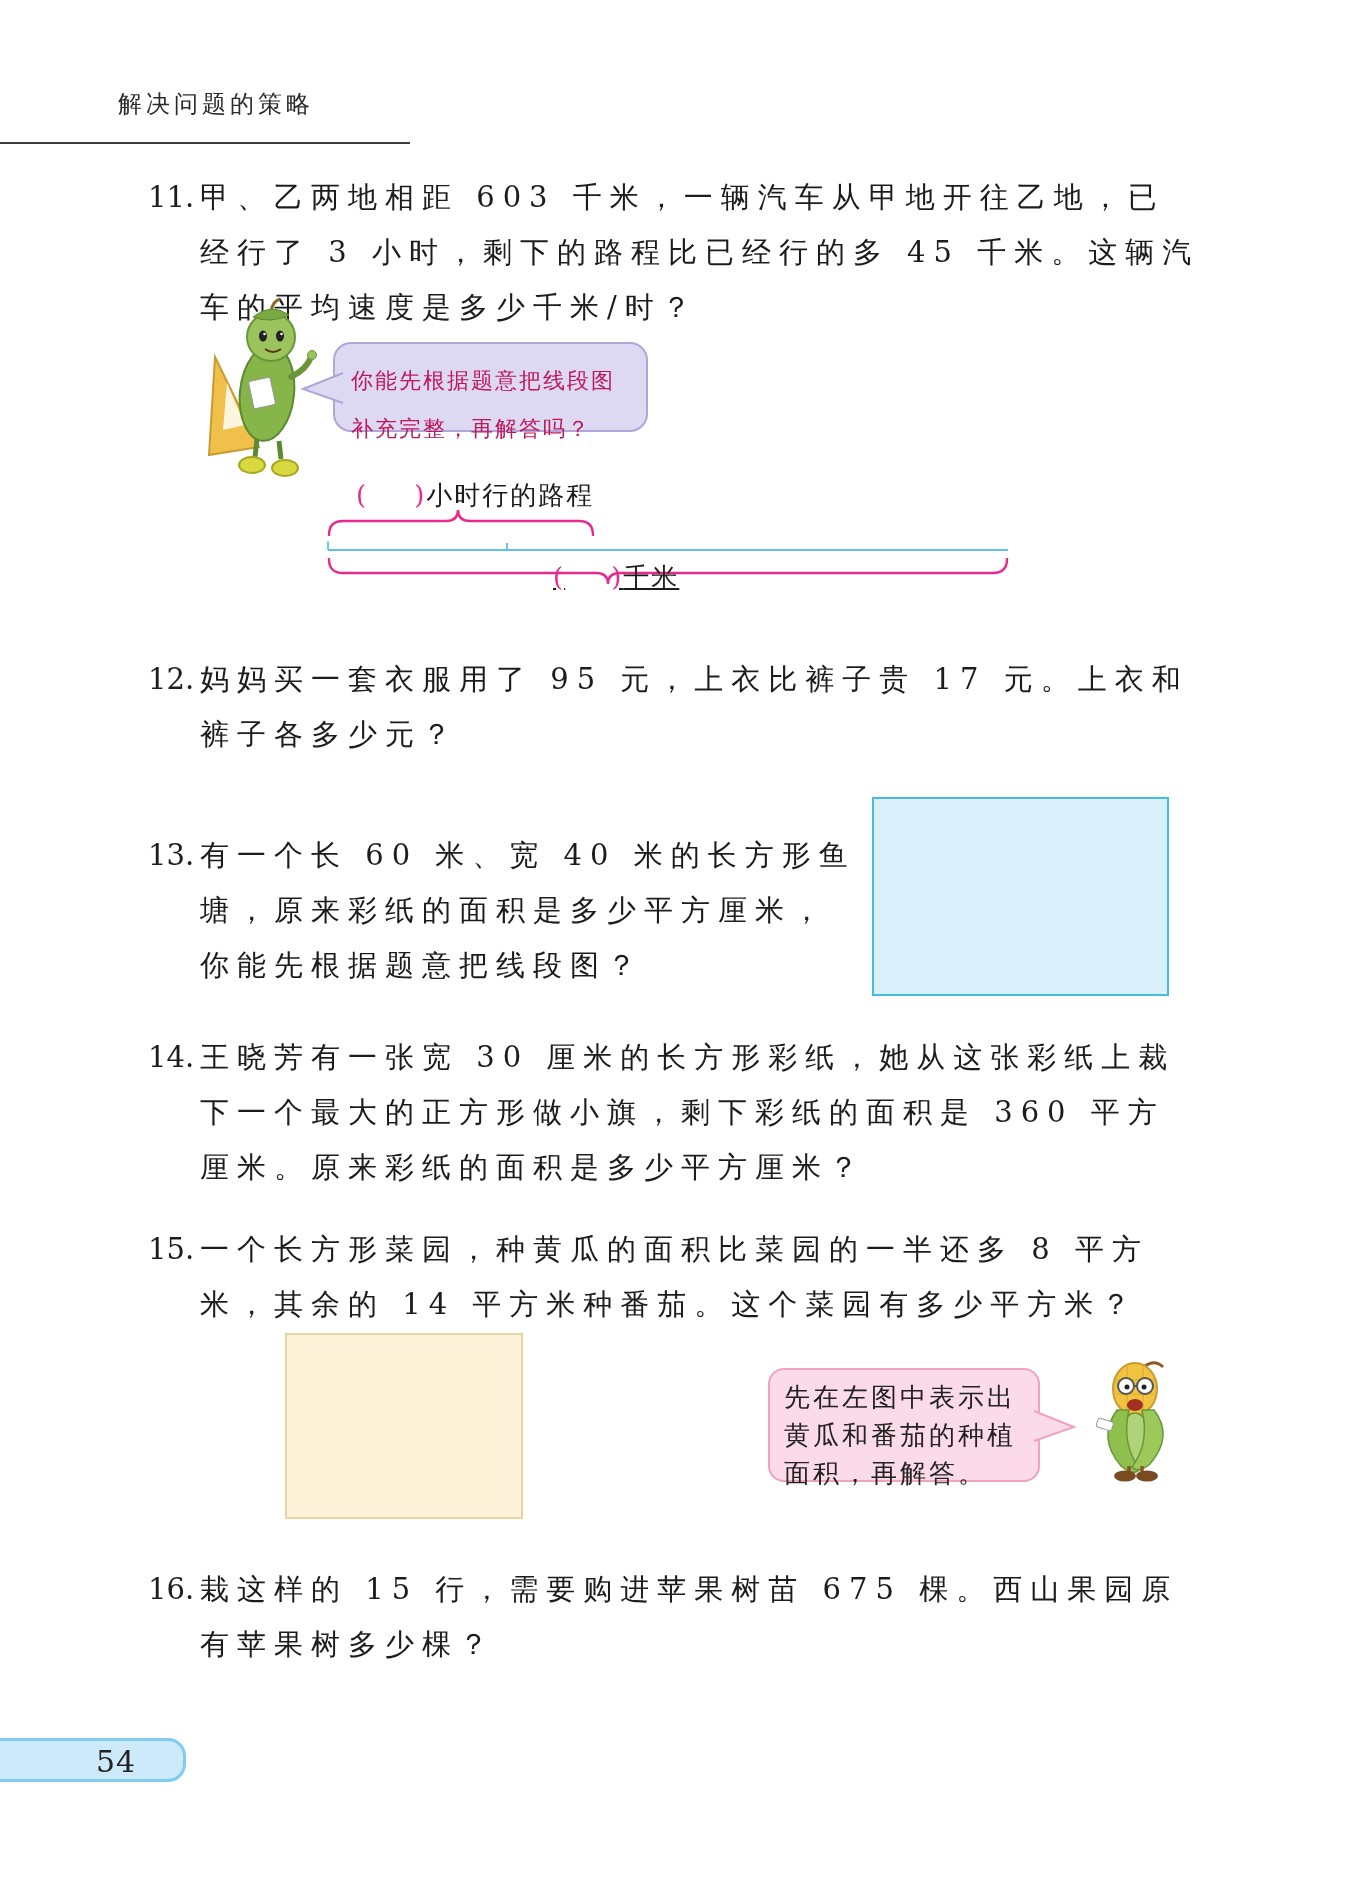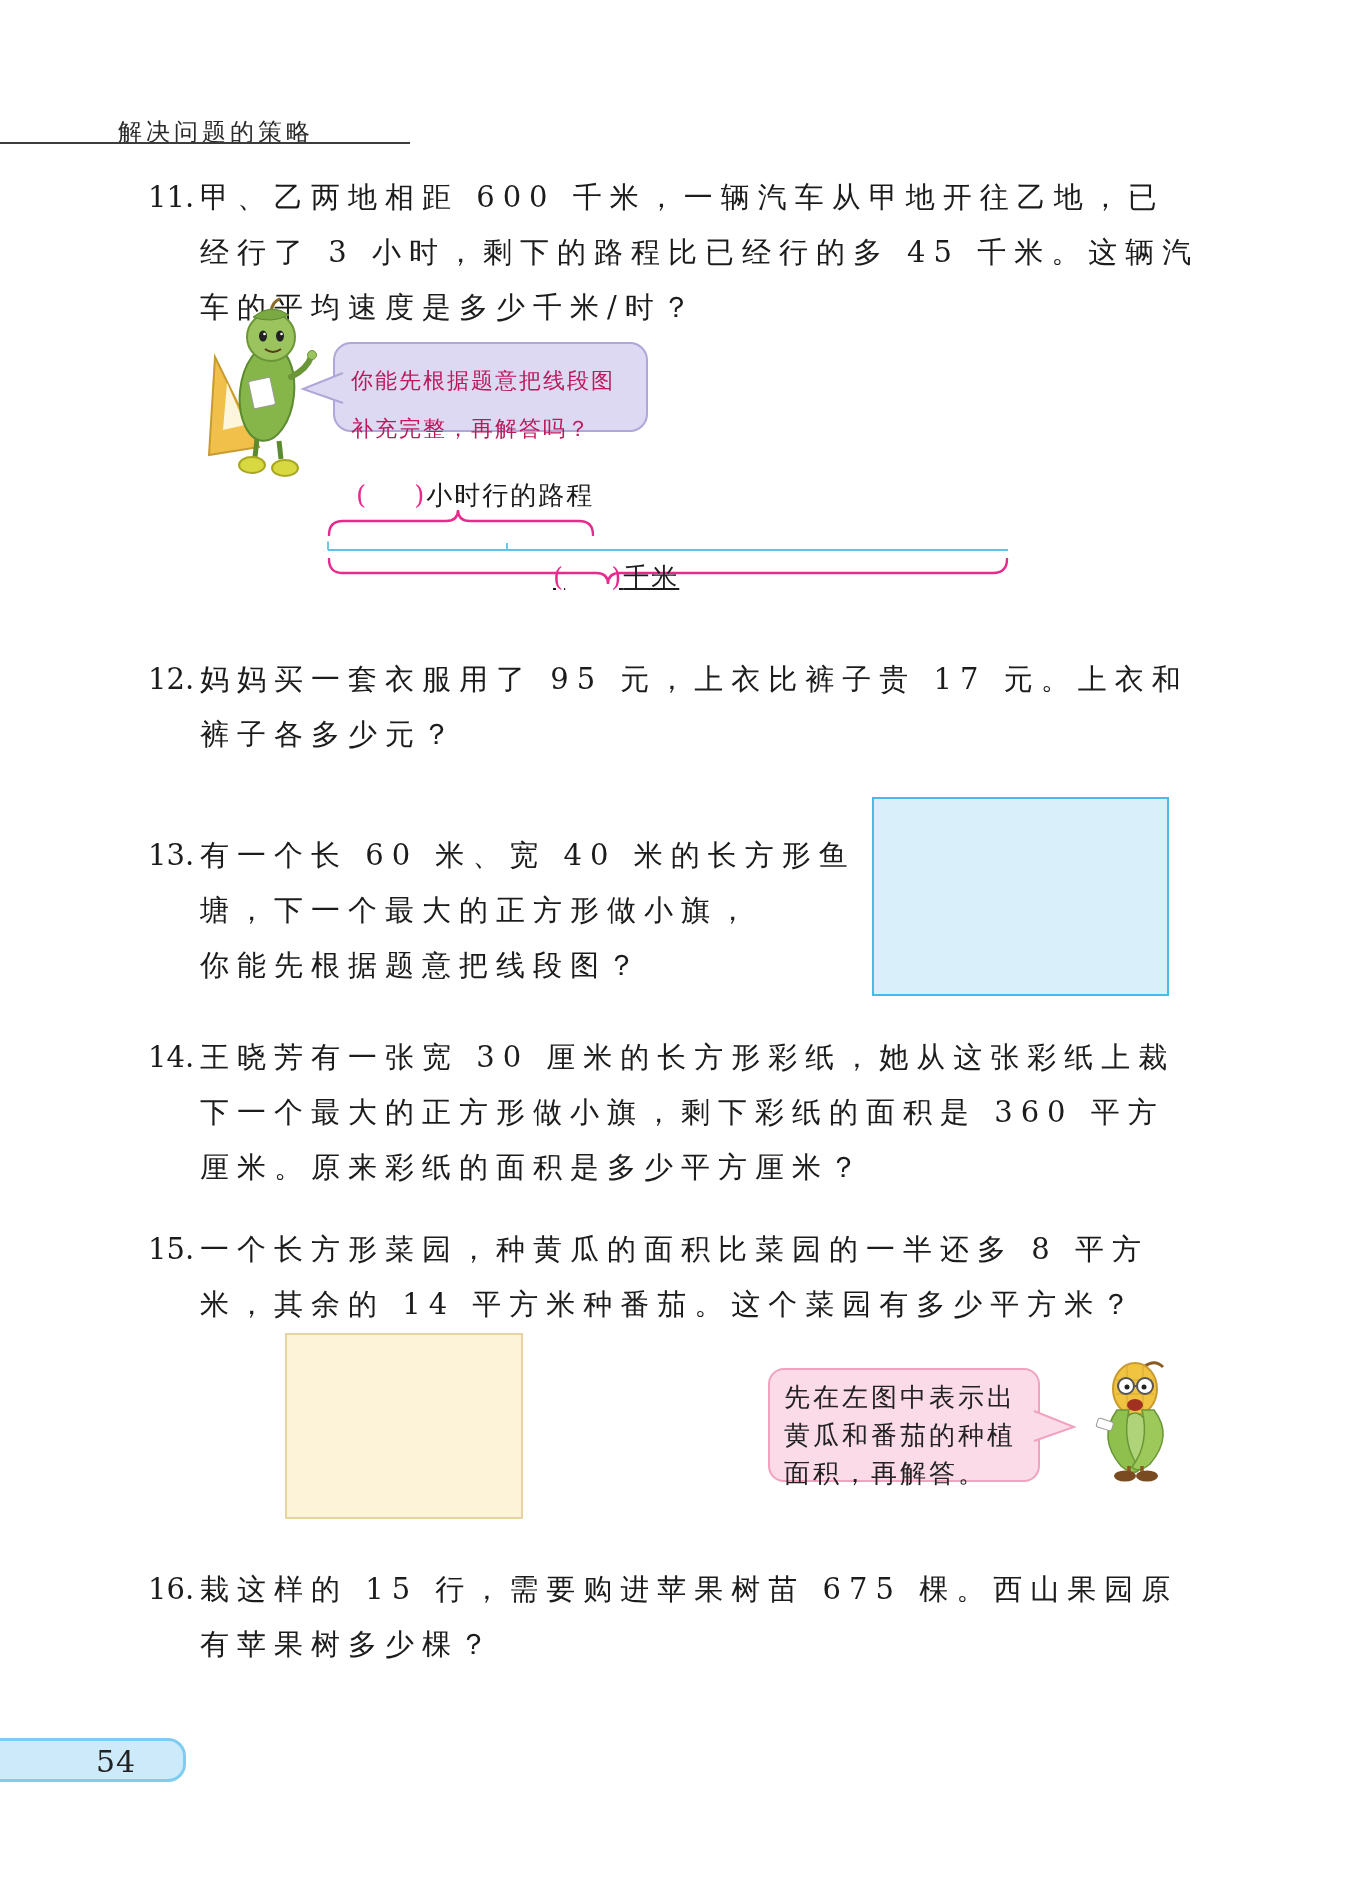--- a/index.html
+++ b/index.html
@@ -1,20 +1,20 @@
 <!DOCTYPE html>
 <html><head>
 <meta charset="utf-8">
 <style>
   html,body{margin:0;padding:0;background:#ffffff;}
   .page{
     position:relative;width:1353px;height:1884px;background:#ffffff;
     font-family:"DejaVu Serif","Liberation Serif",serif;color:#1c1c1c;overflow:hidden;
   }
-  .header-title{position:absolute;left:118px;top:116px;font-size:24px;letter-spacing:4px;color:#2b2b2b;}
+  .header-title{position:absolute;left:118px;top:88px;font-size:24px;letter-spacing:4px;color:#2b2b2b;}
   .header-rule{position:absolute;left:0;top:142px;width:410px;height:2px;background:#3c3c3c;}
 
   .problem{position:absolute;left:148px;width:1100px;}
   .pnum{position:absolute;left:0;top:0;height:55px;line-height:55px;font-size:29px;}
   .plines{padding-left:52px;}
   .pline{height:55px;line-height:55px;font-size:29px;letter-spacing:8px;white-space:nowrap;}
 
   
   .bubble{position:absolute;border-radius:18px;box-sizing:border-box;}
   .bubble-purple{left:333px;top:342px;width:315px;height:90px;background:#ded9f2;border:2px solid #b0a6d8;padding:7px 0 0 16px;}
@@ -49,21 +49,21 @@
 <body>
 
 <div class="page">
 
   <div class="header-title">解决问题的策略</div>
   <div class="header-rule"></div>
 
   <div class="problem" style="top:170px;">
     <div class="pnum">11.</div>
     <div class="plines">
-      <div class="pline">甲、乙两地相距 600 千米，一辆汽车从甲地开往乙地，已</div>
+      <div class="pline">甲、乙两地相距 603 千米，一辆汽车从甲地开往乙地，已</div>
       <div class="pline">经行了 3 小时，剩下的路程比已经行的多 45 千米。这辆汽</div>
       <div class="pline">车的平均速度是多少千米/时？</div>
     </div>
   </div>
 
   <div class="mascot1">
     <svg width="120" height="190" viewBox="0 0 120 190">
       <polygon points="10,62 54,152 4,160" fill="#f0c04a" stroke="#c89b30" stroke-width="2"></polygon>
       <polygon points="22,88 40,130 18,135" fill="#fdf6dd"></polygon>
       <ellipse cx="62" cy="98" rx="27" ry="48" fill="#86b54a" stroke="#5c8a30" stroke-width="2" transform="rotate(6 62 98)"></ellipse>
@@ -116,21 +116,21 @@
     <div class="plines">
       <div class="pline">妈妈买一套衣服用了 95 元，上衣比裤子贵 17 元。上衣和</div>
       <div class="pline">裤子各多少元？</div>
     </div>
   </div>
 
   <div class="problem" style="top:828px;">
     <div class="pnum">13.</div>
     <div class="plines">
       <div class="pline">有一个长 60 米、宽 40 米的长方形鱼</div>
-      <div class="pline">塘，下一个最大的正方形做小旗，</div>
+      <div class="pline">塘，原来彩纸的面积是多少平方厘米，</div>
       <div class="pline">你能先根据题意把线段图？</div>
     </div>
   </div>
 
   <div class="pond-rect"></div>
 
   <div class="problem" style="top:1030px;">
     <div class="pnum">14.</div>
     <div class="plines">
       <div class="pline">王晓芳有一张宽 30 厘米的长方形彩纸，她从这张彩纸上裁</div>

